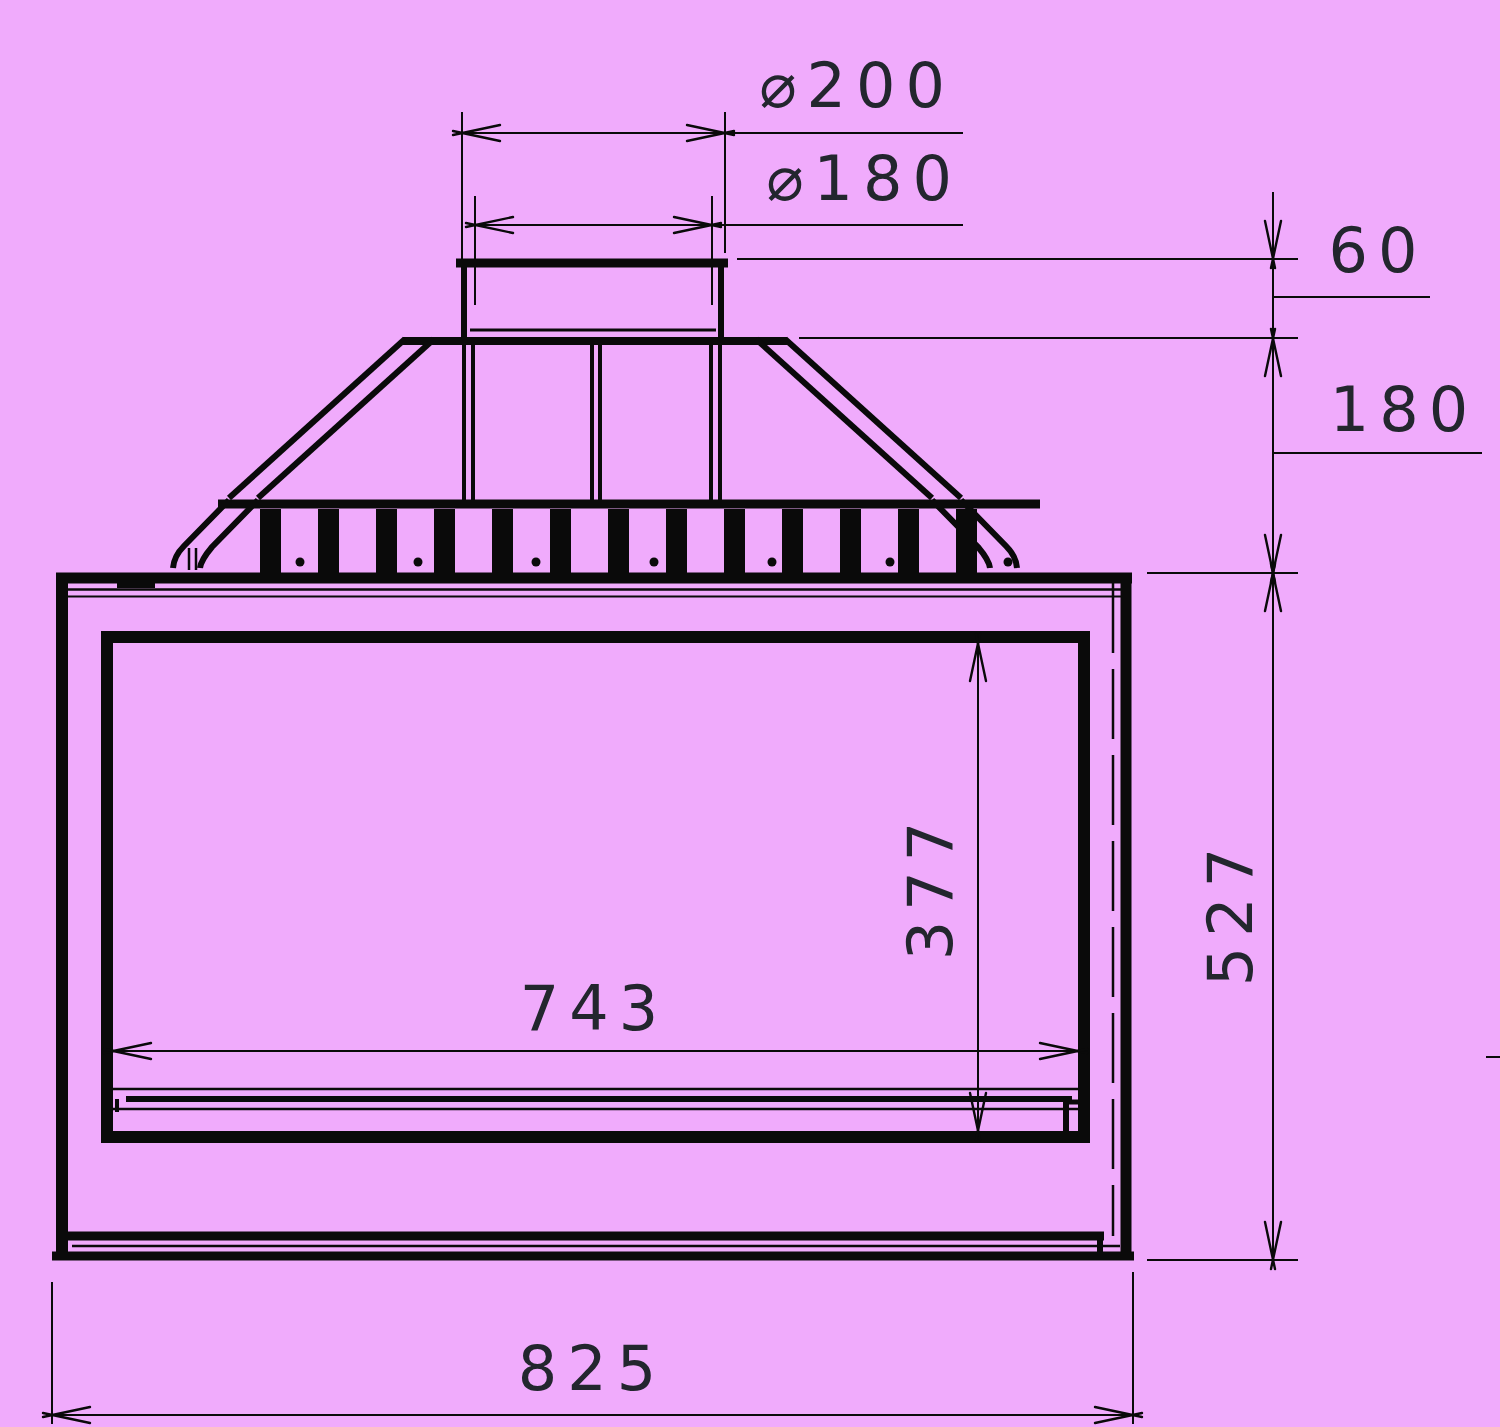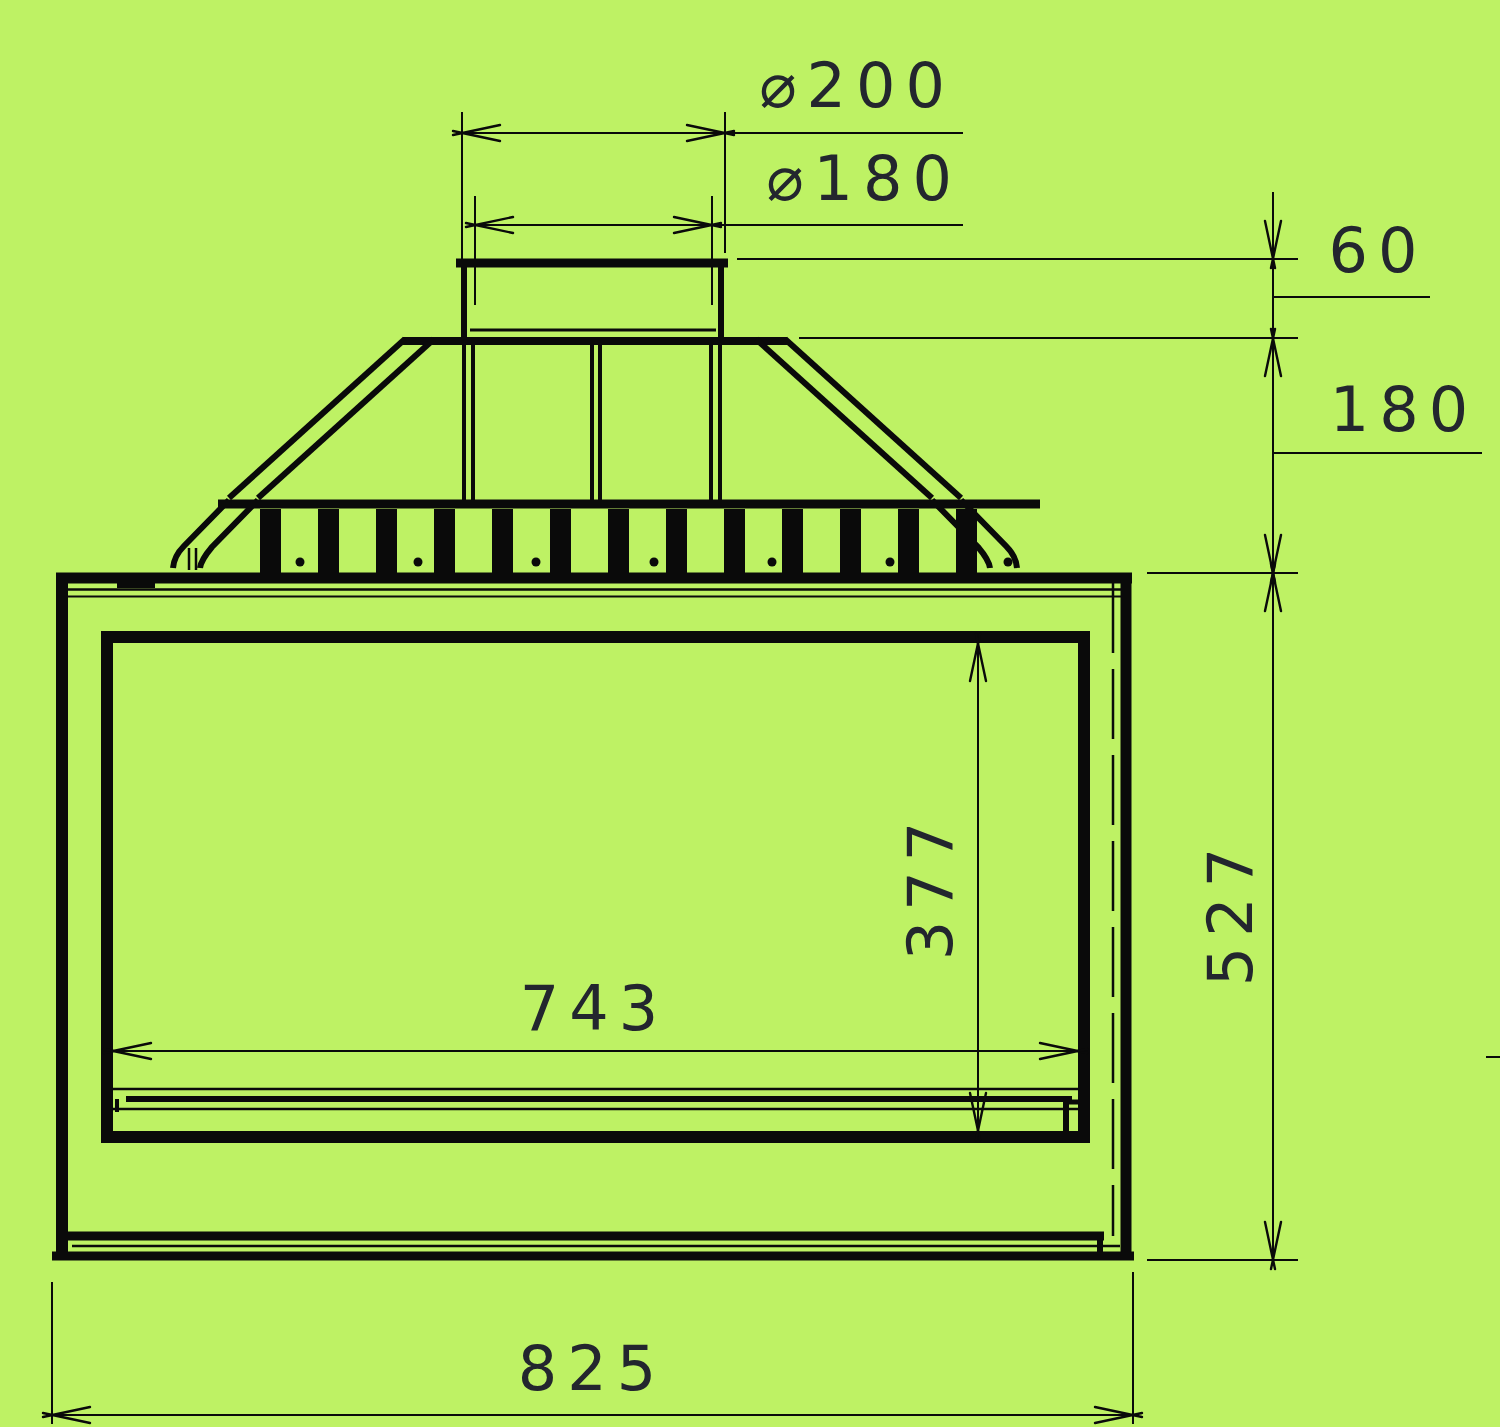--- a/index.html
+++ b/index.html
@@ -4,21 +4,21 @@
 <style>
   html, body {
     margin: 0;
     padding: 0;
     background: #ffffff;
   }
   .sheet {
     position: relative;
     width: 1500px;
     height: 1427px;
-    background: #bef264;
+    background: #f0abfc;
     font-family: "DejaVu Sans", sans-serif;
     text-decoration: underline;
   }
   svg { display: block; }
   .dim-text {
     font-family: "DejaVu Sans", sans-serif;
     font-size: 62px;
     letter-spacing: 10px;
     fill: #23262e;
   }

